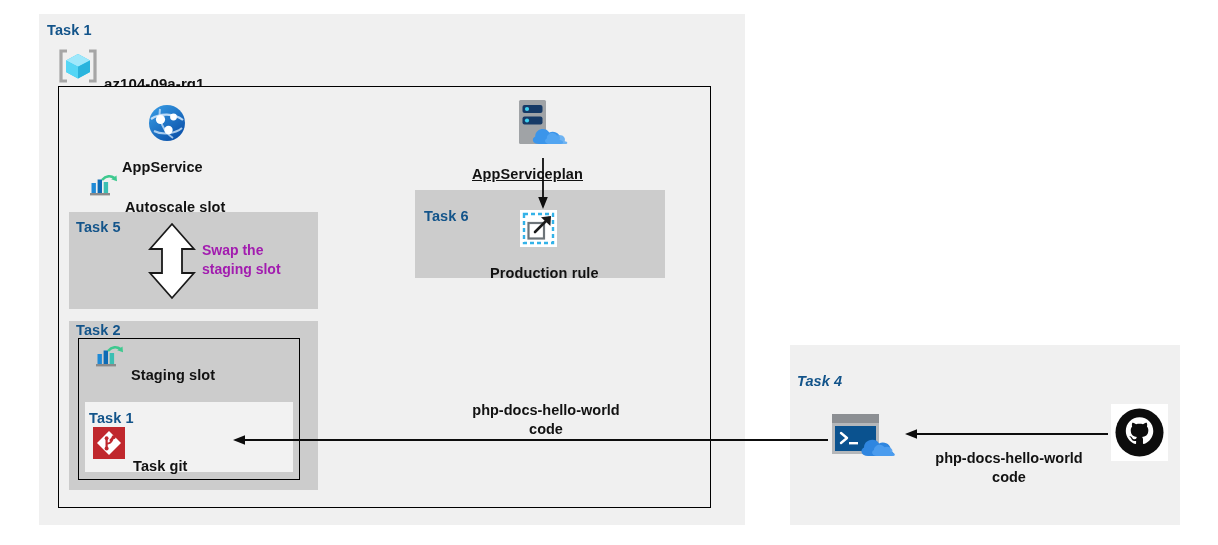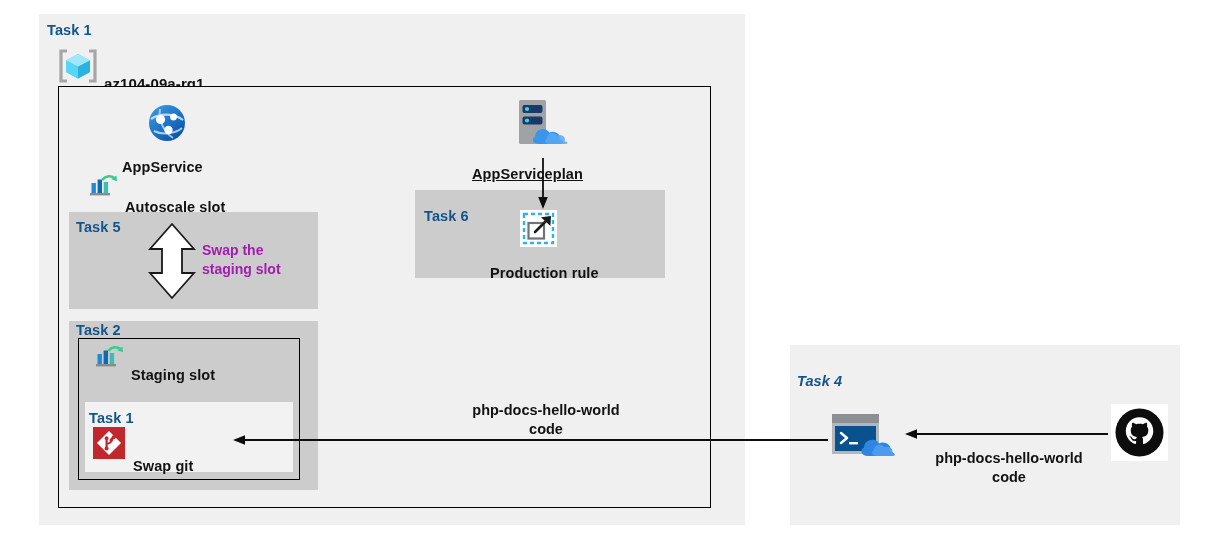--- a/index.html
+++ b/index.html
@@ -161,21 +161,21 @@
       <rect x="0" y="0" width="32" height="32" fill="#c0282d"></rect>
       <polygon points="16,4 28,16 16,28 4,16" fill="#ffffff"></polygon>
       <path d="M19.5 11.2 L17.6 13.1" stroke="#c0282d" stroke-width="2.2" stroke-linecap="round"></path>
       <circle cx="20.6" cy="10.2" r="2.0" fill="#c0282d"></circle>
       <path d="M13.6 12.4 L13.6 21.0" stroke="#c0282d" stroke-width="2.2" stroke-linecap="round"></path>
       <circle cx="13.6" cy="11.2" r="1.9" fill="#c0282d"></circle>
       <circle cx="13.6" cy="21.4" r="2.0" fill="#c0282d"></circle>
       <path d="M13.9 16.6 C16.2 16.6, 18.2 15.2, 19.4 12.6" stroke="#c0282d" stroke-width="1.9" fill="none" stroke-linecap="round"></path>
     </svg>
   </div>
-  <div class="dk localgit-lbl">Swap git</div>
+  <div class="dk localgit-lbl">Task git</div>
 
   <div class="icon plan-icon">
     <svg width="62" height="47" viewBox="0 0 62 47">
       <rect x="7" y="1" width="27" height="44" rx="1.5" fill="#a0a3a6"></rect>
       <rect x="10.5" y="6" width="20" height="8" rx="2" fill="#173a66"></rect>
       <circle cx="15" cy="10" r="2.1" fill="#3fd0f0"></circle>
       <rect x="10.5" y="17.5" width="20" height="8" rx="2" fill="#173a66"></rect>
       <circle cx="15" cy="21.5" r="2.1" fill="#3fd0f0"></circle>
       <path d="M27 45 C20.5 45, 19 39.6, 23.2 37.4 C23.2 29.5, 33.8 27.4, 37.2 33.4 C43.3 30.8, 49.6 35.6, 47.6 41 C52.3 41.6, 52 45, 48.6 45 Z" fill="#3b95ea"></path>
       <path d="M38 45 C33 45, 31.5 41, 34.8 39.4 C34.8 33.6, 42.6 32.2, 45 36.6 C49.5 34.6, 54.2 38.2, 52.7 42.2 C56.2 42.6, 56 45, 53.4 45 Z" fill="#57a8f2" opacity="0.85"></path>

